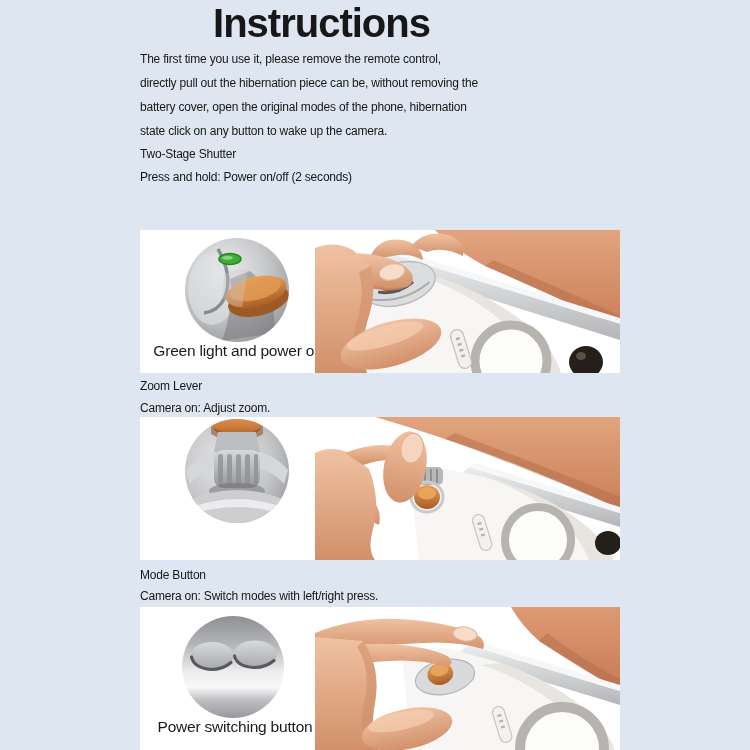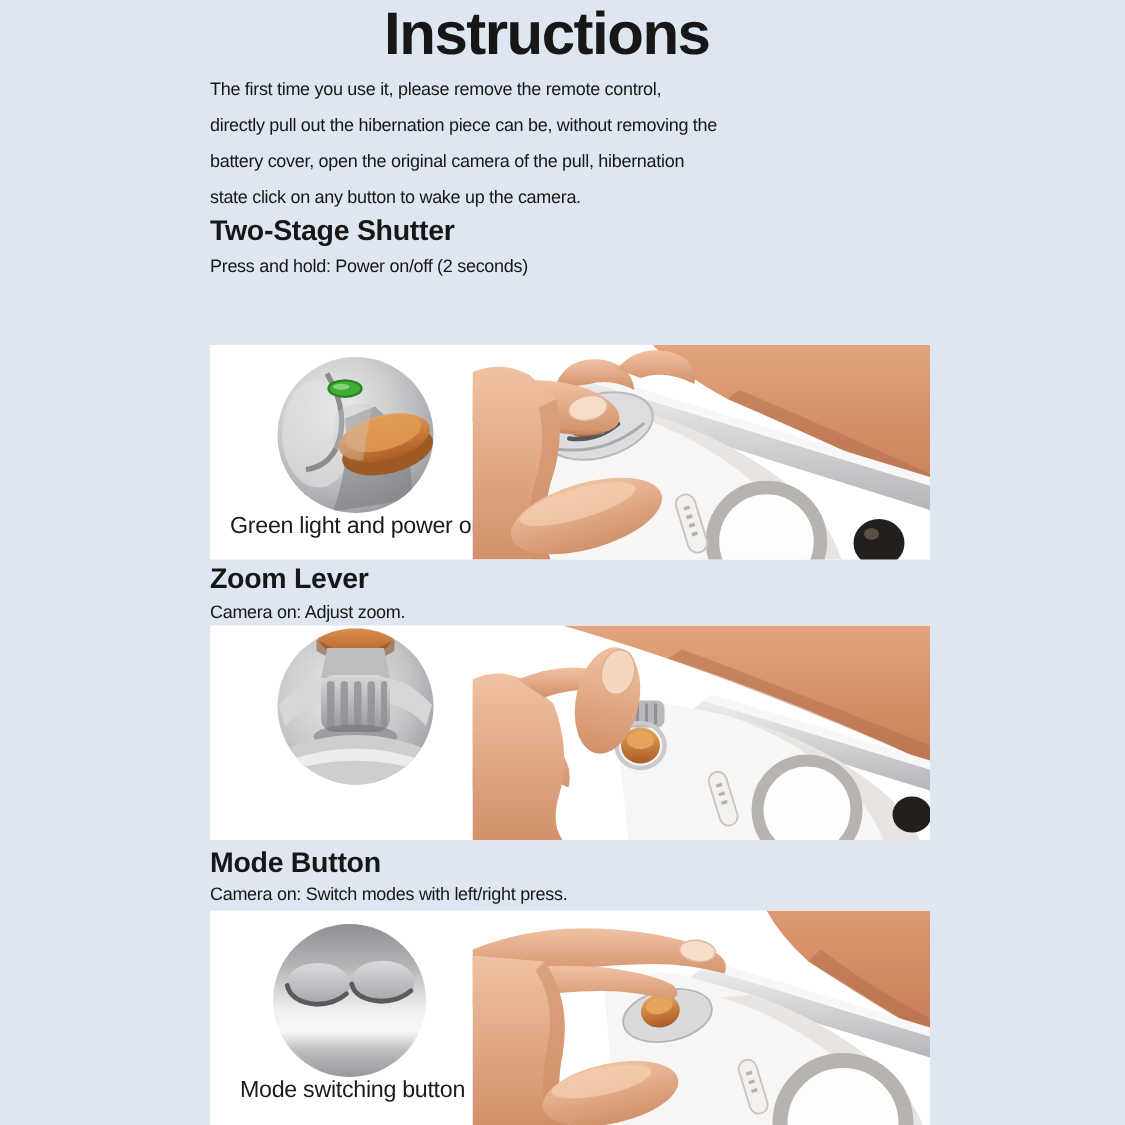--- a/index.html
+++ b/index.html
@@ -1,37 +1,37 @@
 <!DOCTYPE html>
 <html><head>
 <meta charset="utf-8">
 <style>
   html,body{margin:0;padding:0;background:#dde6f1;}
   .page{position:relative;width:750px;height:750px;background:#dde6f1;overflow:hidden;
         font-family:"Liberation Sans",sans-serif;color:#171717;}
   .title{position:absolute;top:1px;left:0;width:643px;text-align:center;margin:0;
-         font-size:40px;font-weight:bold;letter-spacing:-1px;line-height:44px;padding-left:43px;}
+         font-size:40px;font-weight:bold;letter-spacing:-1px;line-height:44px;}
   .line{position:absolute;left:140px;white-space:nowrap;font-size:12px;letter-spacing:-0.2px;line-height:19px;}
-  .heading{font-weight:bold;font-size:19px;}
+  .heading{font-weight:normal;font-size:12px;}
   .panel{position:absolute;left:140px;width:480px;height:143px;background:#ffffff;}
   .closeup,.photo{position:absolute;display:block;}
   .photo{top:0;left:175px;}
   .caption{position:absolute;text-align:center;font-size:15.5px;letter-spacing:-0.2px;
            line-height:18px;color:#1b1b1b;}
 </style>
 </head>
 <body>
 
 <div class="page">
 
   <h1 class="title">Instructions</h1>
 
   <div class="line" style="top:50px">The first time you use it, please remove the remote control,</div>
   <div class="line" style="top:74px">directly pull out the hibernation piece can be, without removing the</div>
-  <div class="line" style="top:98px">battery cover, open the original camera of the pull, hibernation</div>
+  <div class="line" style="top:98px">battery cover, open the original modes of the phone, hibernation</div>
   <div class="line" style="top:122px">state click on any button to wake up the camera.</div>
 
   <div class="line heading" style="top:145px">Two-Stage Shutter</div>
   <div class="line" style="top:168px">Press and hold: Power on/off (2 seconds)</div>
 
   <div class="panel" style="top:230px">
     <svg class="closeup" style="left:44px;top:7px" width="106" height="106" viewBox="0 0 106 106">
       <defs>
         <radialGradient id="c1s" cx="38%" cy="32%" r="80%">
           <stop offset="0" stop-color="#ededee"></stop>
@@ -245,21 +245,21 @@
       </defs>
       <circle cx="52" cy="52" r="51" fill="url(#c3g)"></circle>
       <g clip-path="url(#c3c)">
         <ellipse cx="31" cy="41" rx="21.5" ry="14" fill="url(#c3b)"></ellipse>
         <path d="M10.5,42 Q13,53 30,54.5 Q42,54.5 50,47.5" stroke="#595a5d" stroke-width="3.2" fill="none" stroke-linecap="round"></path>
         <ellipse cx="74" cy="39.5" rx="21.5" ry="14" fill="url(#c3b)"></ellipse>
         <path d="M53.5,41 Q56,51.5 73,52.5 Q85,52.5 93,45.5" stroke="#595a5d" stroke-width="3.2" fill="none" stroke-linecap="round"></path>
       </g>
     </svg>
     <div class="caption" style="left:0;top:111px;width:190px">
-      <div>Mode switching button</div>
+      <div>Power switching button</div>
     </div>
     <svg class="photo" width="305" height="143" viewBox="0 0 305 143">
       <defs>
         <linearGradient id="f3a" x1="0" y1="0" x2="0" y2="1">
             <stop offset="0" stop-color="#dd9a73"></stop>
             <stop offset="1" stop-color="#c67a56"></stop>
           </linearGradient>
         <linearGradient id="f3m" x1="0" y1="0" x2="0" y2="1">
             <stop offset="0" stop-color="#eceded"></stop>
             <stop offset="1" stop-color="#b4b5b8"></stop>

